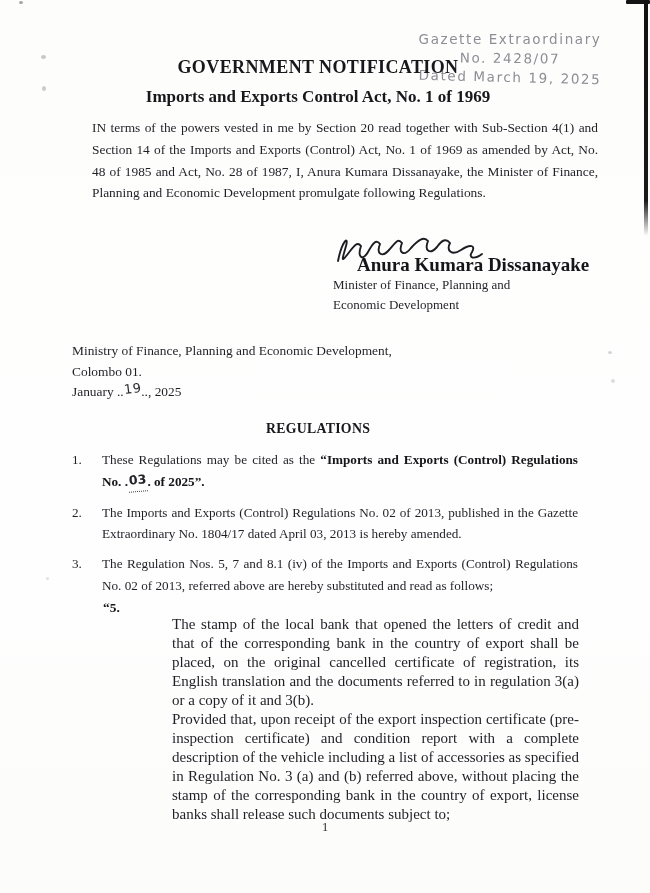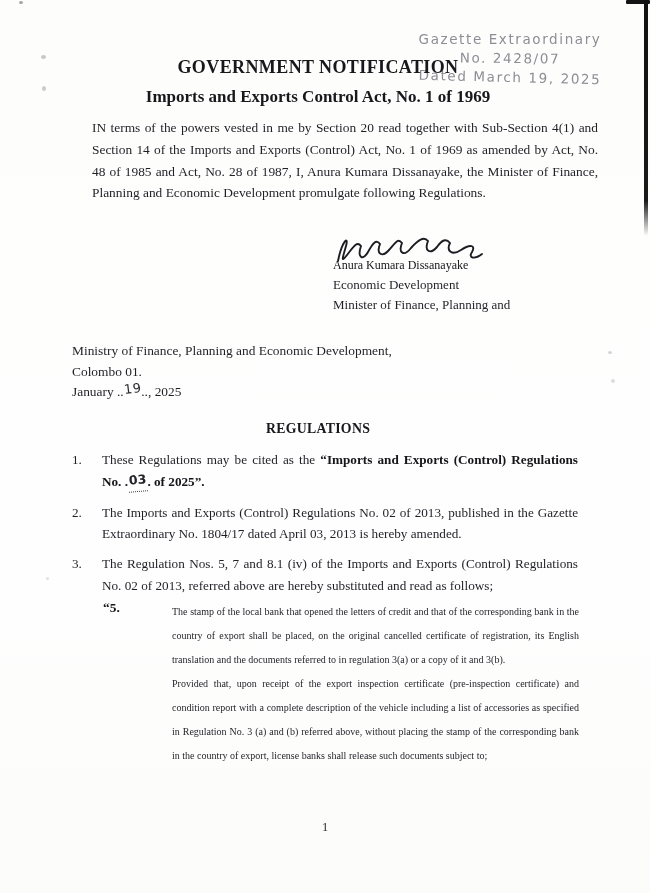--- a/index.html
+++ b/index.html
@@ -48,21 +48,21 @@
   }
 
   
   .preamble {
     position:absolute; left:72px; top:117px; width:506px;
     font-size:13.4px; line-height:21.8px; text-align:justify;margin-left:20px;
   }
 
   
   .sig-block { position:absolute; left:333px; top:255px; font-size:13px; line-height:20px; }
-  .sig-name { font-weight:normal; font-size:12px; color:#15151a; }
+  .sig-name { font-weight:bold; font-size:19px; color:#15151a;margin-left:24px; }
   .sig-scrawl { position:absolute; left:330px; top:231px; width:160px; height:40px; }
 
   
   .issuer { position:absolute; left:72px; top:341px; font-size:13.4px; line-height:20.5px; }
   .ink-day {
     display:inline-block; font-family:"DejaVu Sans", sans-serif;
     font-size:13px; color:#2a2a33; position:relative; top:-3px;
     transform:rotate(-7deg); letter-spacing:0.5px;
   }
 
@@ -78,21 +78,21 @@
   .reg-body b { color:#15151a; }
   .ink-num {
     display:inline-block; font-family:"DejaVu Sans", sans-serif;
     font-size:12.5px; color:#23232a; position:relative; top:-2px;
     transform:rotate(-5deg); border-bottom:1px dotted #3a3a40; padding:0 1px;
   }
 
   
   .sub-item { position:absolute; left:103px; top:600px; width:476px; display:flex; }
   .sub-num { width:69px; flex:0 0 69px; font-weight:bold; font-size:13.4px; color:#15151a; }
-  .sub-body { flex:1; text-align:justify; font-size:10px; line-height:24px; }
+  .sub-body { flex:1; text-align:justify; font-size:15px; line-height:19px;margin-top:15px; }
   .sub-body p { margin:0; }
 
   
   .page-num { position:absolute; left:0; top:820px; width:650px; text-align:center; font-size:12.5px; color:#2a2a30; }
 
   
   .speck { position:absolute; border-radius:50%; }
   .sp1 { left:19px; top:1px;  width:4px; height:3px; background:#7d7d84; opacity:.7; }
   .sp2 { left:41px; top:55px; width:5px; height:4px; background:#9a9aa0; opacity:.55; }
   .sp3 { left:42px; top:86px; width:4px; height:5px; background:#9a9aa0; opacity:.5; }
@@ -118,22 +118,22 @@
   <div class="doc-subtitle">Imports and Exports Control Act, No. 1 of 1969</div>
 
   <p class="preamble">IN terms of the powers vested in me by Section 20 read together with Sub-Section 4(1) and Section 14 of the Imports and Exports (Control) Act, No. 1 of 1969 as amended by Act, No. 48 of 1985 and Act, No. 28 of 1987, I, Anura Kumara Dissanayake, the Minister of Finance, Planning and Economic Development promulgate following Regulations.</p>
 
   <svg class="sig-scrawl" viewBox="0 0 160 40">
     <path d="M8,30 C12,10 19,4 16,15 C13,26 10,33 17,24 C24,15 27,10 31,15 C27,27 33,30 38,21 C43,12 46,8 50,13 C46,23 52,27 59,19 C66,11 68,7 72,12 C68,22 74,26 81,17 C88,9 94,5 98,10 C94,20 100,24 107,16 C112,9 116,7 120,12 C116,20 122,25 131,19 C140,13 146,14 142,21 C138,27 144,29 152,23" stroke="#1c1c22" stroke-width="1.9" fill="none" stroke-linecap="round"></path>
   </svg>
 
   <div class="sig-block">
     <div class="sig-name">Anura Kumara Dissanayake</div>
+    <div>Minister of Finance, Planning and</div>
     <div>Economic Development</div>
-    <div>Minister of Finance, Planning and</div>
   </div>
 
   <div class="issuer">
     <div>Ministry of Finance, Planning and Economic Development,</div>
     <div>Colombo 01.</div>
     <div><span>January ..</span><span class="ink-day">19</span><span>.., 2025</span></div>
   </div>
 
   <div class="reg-heading">REGULATIONS</div>
 

